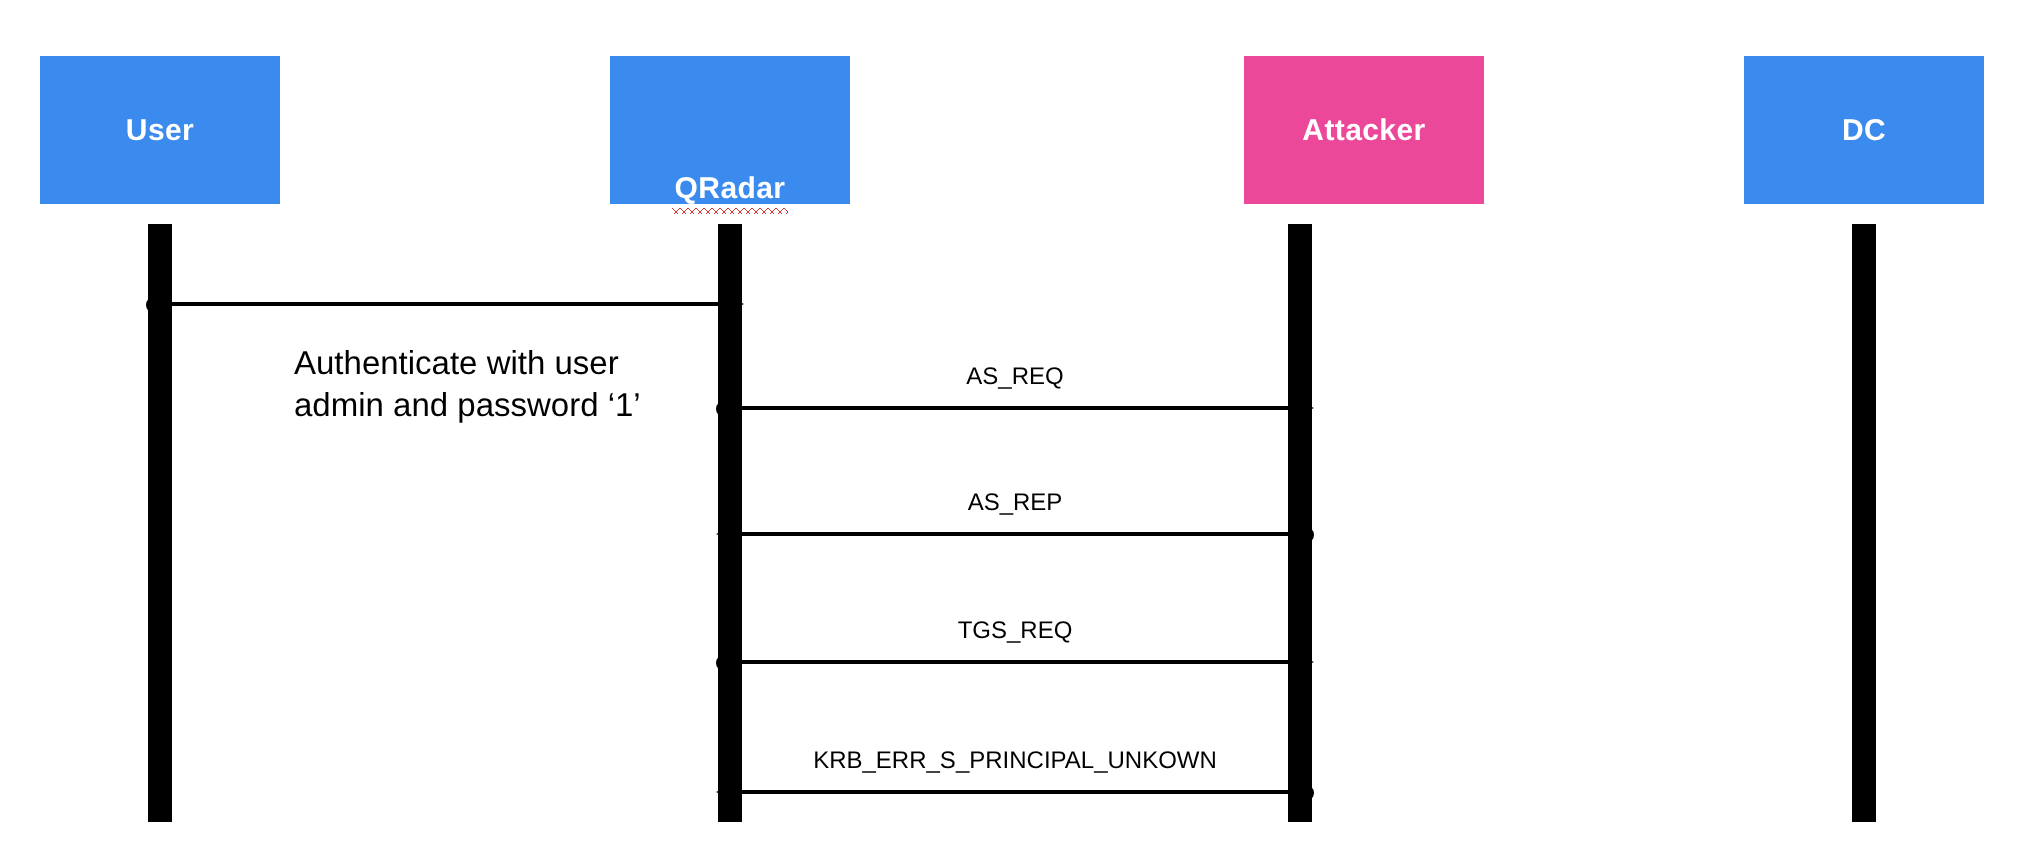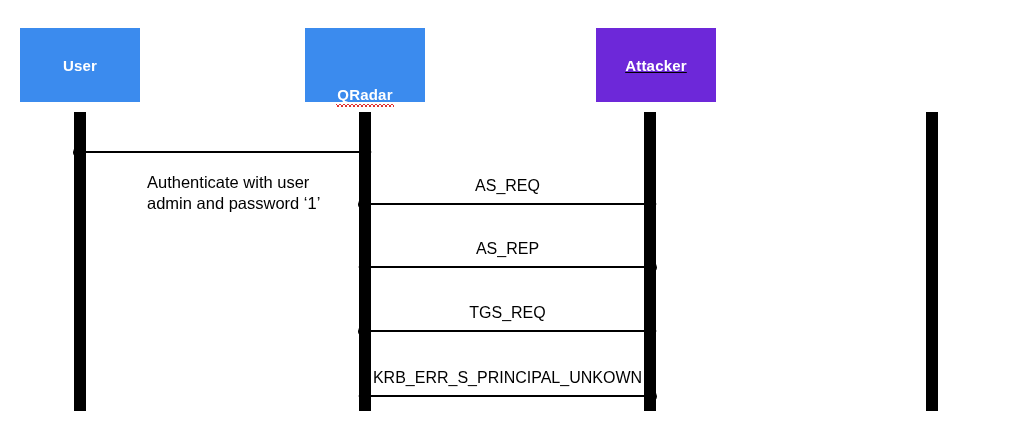--- a/index.html
+++ b/index.html
@@ -102,21 +102,21 @@
     border-right: 13px solid #000000;
   }
   .msg-label {
     position: absolute;
     left: 0;
     width: 100%;
     text-align: center;
     bottom: 8px;
     color: #000000;
     font-family: "Liberation Sans", sans-serif;
-    font-size: 16px;
+    font-size: 12px;
     line-height: 1.1;
     white-space: nowrap;
   }
 
   
   .note {
     position: absolute;
     color: #000000;
     font-family: "Liberation Sans", sans-serif;
     font-size: 16.5px;
@@ -128,22 +128,25 @@
 <body>
 
 <div id="canvas" style="width: 1011px; height: 423px; background: rgb(255, 255, 255);">
 
   <div class="actor-box" id="actor-box-user" style="left: 20px; top: 28px; background: rgb(59, 139, 238);">
     <span class="actor-label">User</span>
   </div>
   <div class="actor-box" id="actor-box-qradar" style="left: 305px; top: 28px; background: rgb(59, 139, 238); align-items: flex-end;">
     <span class="actor-label misspelled">QRadar</span>
   </div>
-  <div class="actor-box" id="actor-box-attacker" style="left: 596px; top: 28px; background: #6d28d9; text-decoration: underline;">
+  <div class="actor-box" id="actor-box-attacker" style="left: 622px; top: 28px; background: #ec4899;">
     <span class="actor-label">Attacker</span>
+  </div>
+  <div class="actor-box" id="actor-box-dc" style="left: 872px; top: 28px; background: rgb(59, 139, 238);">
+    <span class="actor-label">DC</span>
   </div>
 
   <div class="lifeline" id="lifeline-user" style="width: 12px; left: 74px; top: 112px; height: 299px; background: rgb(0, 0, 0);"></div>
   <div class="lifeline" id="lifeline-qradar" style="width: 12px; left: 359px; top: 112px; height: 299px; background: rgb(0, 0, 0);"></div>
   <div class="lifeline" id="lifeline-attacker" style="width: 12px; left: 644px; top: 112px; height: 299px; background: rgb(0, 0, 0);"></div>
   <div class="lifeline" id="lifeline-dc" style="width: 12px; left: 926px; top: 112px; height: 299px; background: rgb(0, 0, 0);"></div>
 
   <div class="msg" id="msg-m1" style="left: 74px; width: 297px; top: 151px;">
     <div class="msg-label"></div>
     <div class="msg-line"></div>

